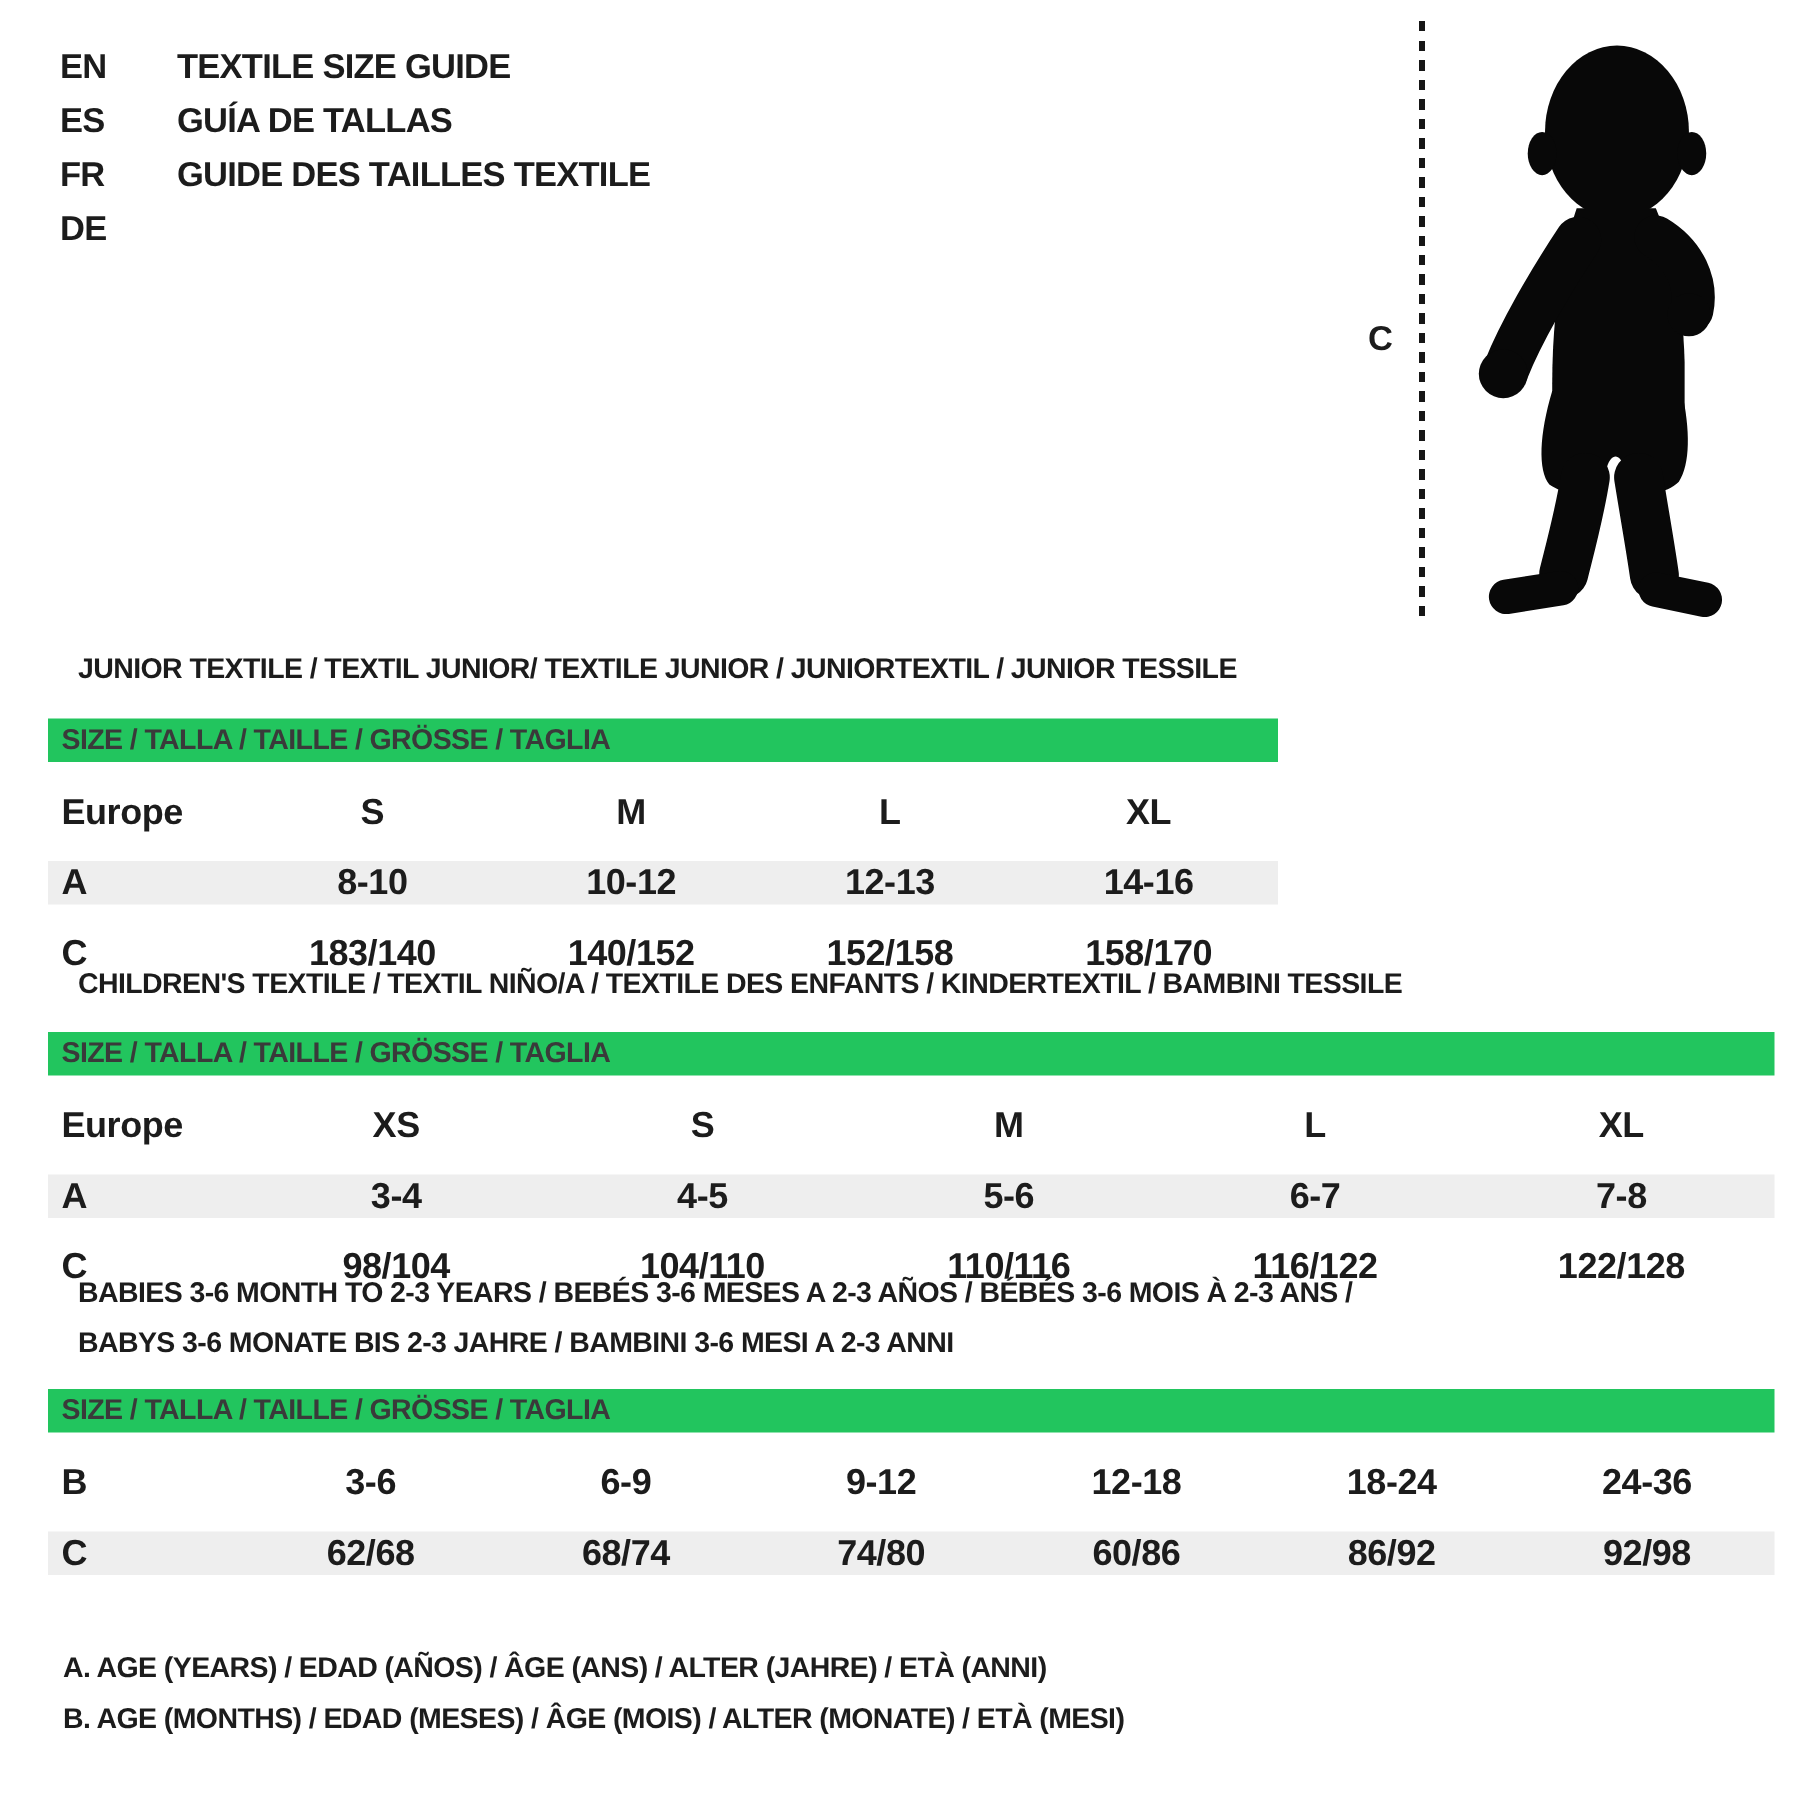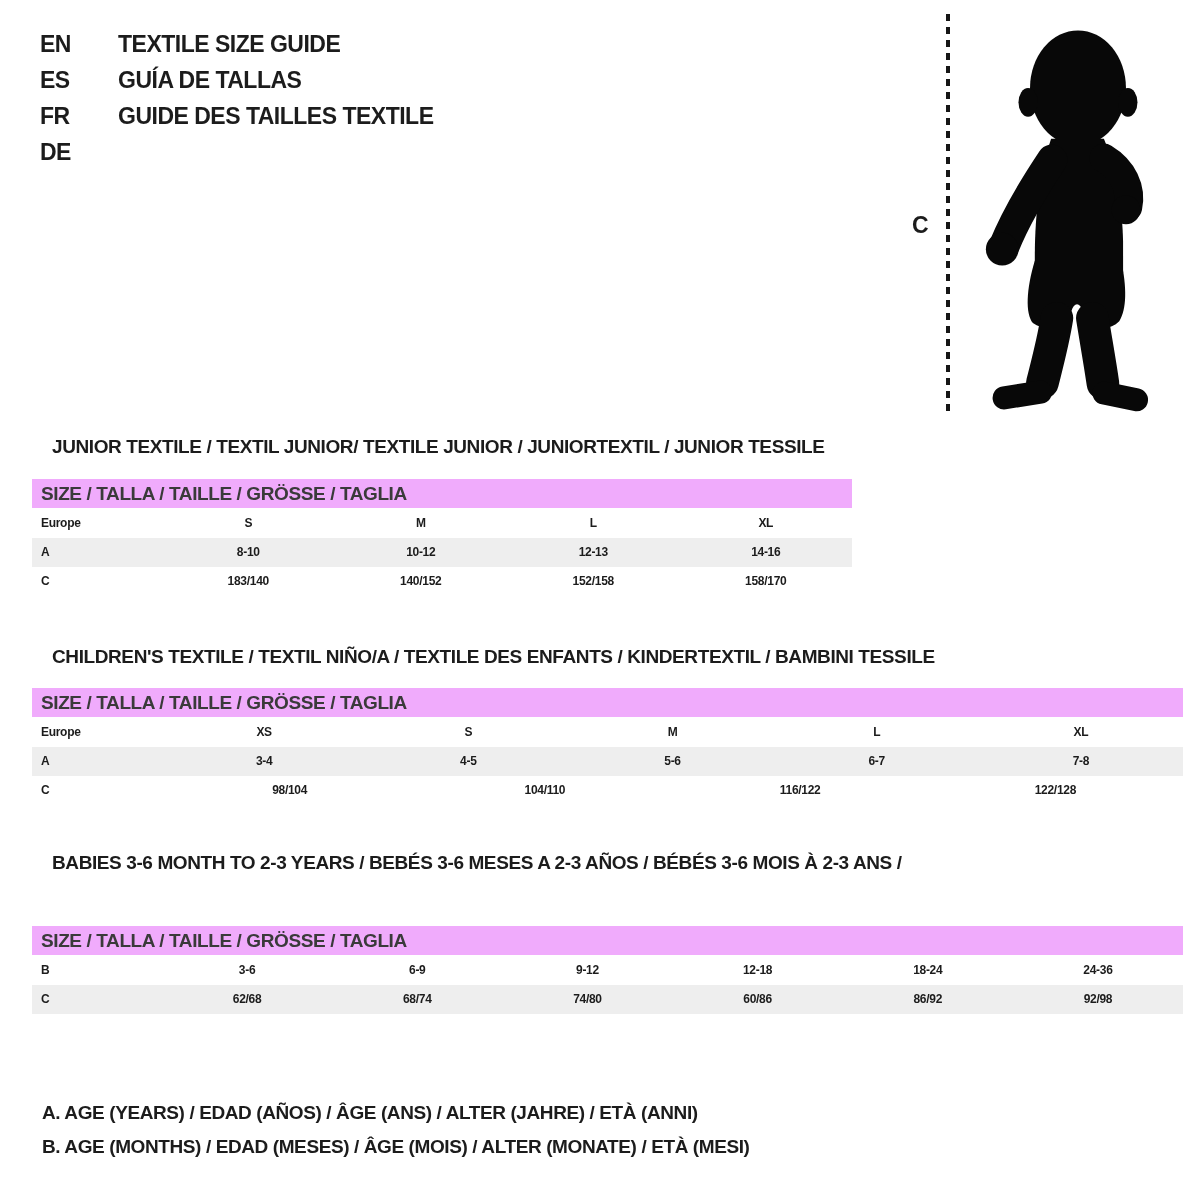--- a/index.html
+++ b/index.html
@@ -23,25 +23,25 @@
   }
   .measure-label{left:912px;top:212px;font-size:23px;font-weight:bold;}
   .figure-svg{left:956px;top:16px;}
 
   
   .section-title{
     left:52px;font-size:19px;font-weight:bold;letter-spacing:-0.4px;
     line-height:33px;white-space:nowrap;
   }
   .size-banner{
-    left:32px;height:29px;line-height:29px;background:#f0abfc;color:#3a3a3a;
+    left:32px;height:29px;line-height:29px;background:#22c55e;color:#3a3a3a;
     font-size:19px;font-weight:bold;letter-spacing:-0.4px;padding-left:9px;box-sizing:border-box;
   }
   .tbl{left:32px;}
-  .tbl-row{display:flex;height:29px;line-height:29px;font-size:12px;font-weight:bold;letter-spacing:-0.3px;}
+  .tbl-row{display:flex;height:29px;line-height:29px;font-size:24px;font-weight:bold;letter-spacing:-0.3px;margin-top:18px;}
   .tbl-row.shaded{background:#eeeeee;}
   .cell-label{flex:0 0 130px;padding-left:9px;box-sizing:border-box;text-align:left;}
   .cell-val{flex:1 1 0;text-align:center;}
 
   .w-junior{width:820px;}
   .w-wide{width:1151px;}
 
   
   .legend{left:42px;top:1096px;}
   .legend-line{font-size:19px;font-weight:bold;letter-spacing:-0.4px;line-height:34px;white-space:nowrap;}
@@ -141,27 +141,29 @@
     <span class="cell-val">3-4</span>
     <span class="cell-val">4-5</span>
     <span class="cell-val">5-6</span>
     <span class="cell-val">6-7</span>
     <span class="cell-val">7-8</span>
   </div>
   <div class="tbl-row">
     <span class="cell-label">C</span>
     <span class="cell-val">98/104</span>
     <span class="cell-val">104/110</span>
+    <span class="cell-val">110/116</span>
     <span class="cell-val">116/122</span>
     <span class="cell-val">122/128</span>
   </div>
 </div>
 
 <div class="abs section-title" style="top:846px;">
   <div>BABIES 3-6 MONTH TO 2-3 YEARS / BEBÉS 3-6 MESES A 2-3 AÑOS / BÉBÉS 3-6 MOIS À 2-3 ANS /</div>
+  <div>BABYS 3-6 MONATE BIS 2-3 JAHRE / BAMBINI 3-6 MESI A 2-3 ANNI</div>
 </div>
 
 <div class="abs size-banner w-wide" style="top:926px;">SIZE / TALLA / TAILLE / GRÖSSE / TAGLIA</div>
 
 <div class="abs tbl w-wide" style="top:956px;">
   <div class="tbl-row">
     <span class="cell-label">B</span>
     <span class="cell-val">3-6</span>
     <span class="cell-val">6-9</span>
     <span class="cell-val">9-12</span>

